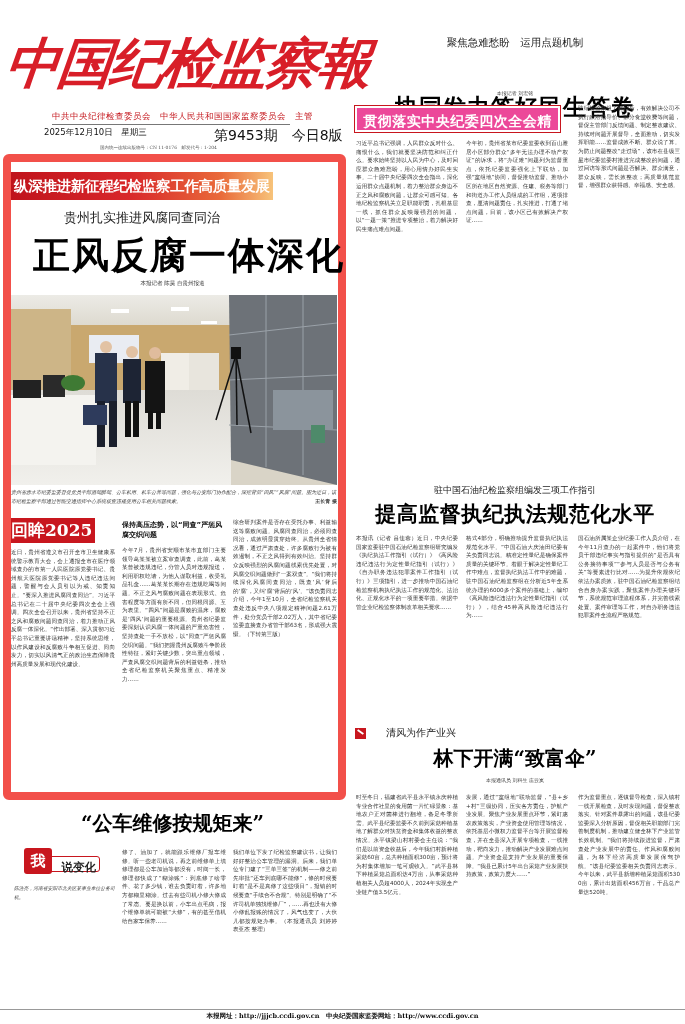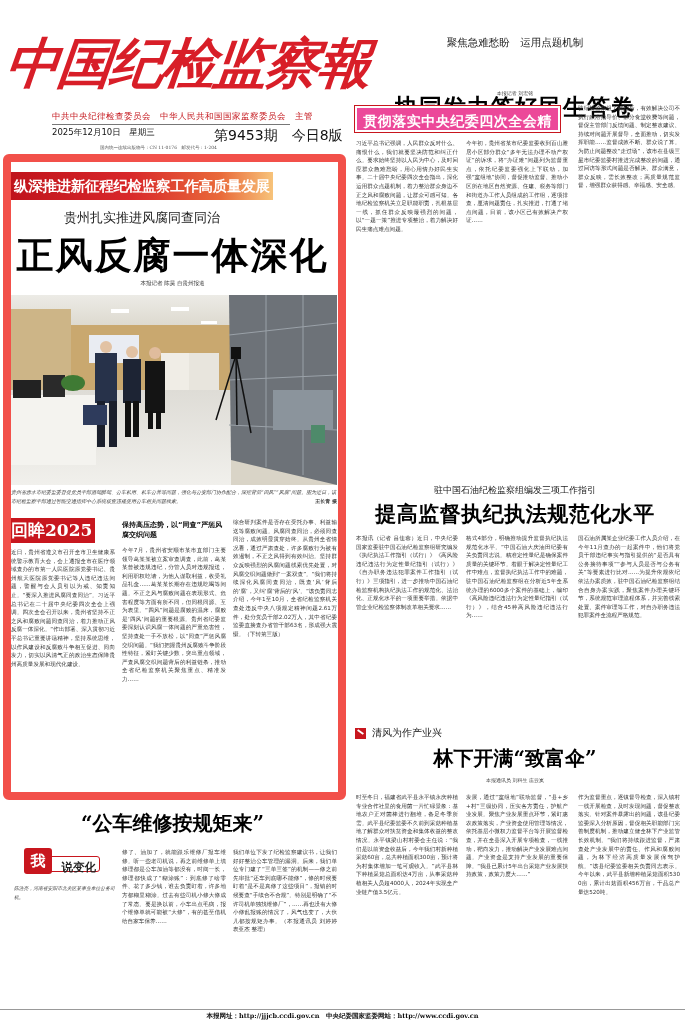--- a/index.html
+++ b/index.html
@@ -5,50 +5,50 @@
   * { box-sizing: border-box; margin: 0; padding: 0; }
   html, body { width: 685px; height: 1024px; background: #fff; overflow: hidden; }
   body { position: relative; font-family: "DejaVu Serif", serif; color: #222; }
 
   .abs { position: absolute; }
 
   
   .mast-title { left: 6px; top: 28px; width: 330px; font-family: "DejaVu Serif", serif; font-weight: bold; font-style: italic; font-size: 54px; letter-spacing: -2px; color: #d81e28; line-height: 70px; white-space: nowrap; transform: skewX(-6deg); }
   .mast-sponsors { left: 52px; top: 111px; font-family: "DejaVu Sans", sans-serif; font-size: 8.5px; color: #c4161c; letter-spacing: 0.5px; white-space: nowrap; }
   .mast-rule { left: 52px; top: 124px; width: 238px; height: 1px; background: #777; }
-  .mast-date { left: 52px; top: 127px; font-family: "DejaVu Sans", sans-serif; font-size: 8.5px; color: #111; white-space: nowrap; }
+  .mast-date { left: 44px; top: 127px; font-family: "DejaVu Sans", sans-serif; font-size: 8.5px; color: #111; white-space: nowrap; }
   .mast-issue { left: 214px; top: 127px; font-family: "DejaVu Sans", sans-serif; font-size: 14px; color: #111; white-space: nowrap; }
   .mast-cn { left: 100px; top: 145px; font-size: 4.5px; color: #555; white-space: nowrap; }
 
   
   .highlight { left: 3px; top: 154px; width: 343px; height: 646px; border: 8px solid #f2504a; border-radius: 6px; }
 
   .banner { left: 11px; top: 172px; width: 262px; height: 28px; background: linear-gradient(90deg, #c0141c 0%, #d8272a 45%, #e96a3a 80%, #f7c37a 100%); color: #fff; font-family: "DejaVu Sans", sans-serif; font-weight: bold; font-size: 14.5px; line-height: 28px; padding-left: 3px; white-space: nowrap; letter-spacing: -0.3px; }
   .kicker-left { left: 0; width: 284px; top: 209px; text-align: center; font-size: 13px; color: #222; }
-  .headline-left { left: 0; width: 345px; top: 231px; text-align: center; font-family: "DejaVu Sans", sans-serif; font-weight: bold; font-size: 37px; color: #000; letter-spacing: 2px; }
+  .headline-left { left: 0; width: 345px; top: 231px; text-align: right; font-family: "DejaVu Sans", sans-serif; font-weight: bold; font-size: 37px; color: #000; letter-spacing: 2px; }
   .byline-left { left: 0; width: 345px; top: 280px; text-align: center; font-size: 5.5px; color: #333; }
 
   .photo { left: 11px; top: 295px; width: 326px; height: 190px; overflow: hidden; background: #d9d4c7; }
   .caption { left: 11px; top: 488px; width: 326px; font-size: 5px; color: #444; line-height: 9px; font-style: italic; }
 
   .section-tag { left: 11px; top: 518px; width: 84px; height: 25px; background: #c8161e; color: #fff; font-weight: bold; font-size: 17px; line-height: 25px; text-align: left; }
   .subhead { font-family: "DejaVu Sans", sans-serif; font-weight: bold; font-size: 7px; color: #111; line-height: 10px; }
 
   .col { font-family: "DejaVu Sans", sans-serif; font-size: 5.6px; line-height: 8.6px; color: #333; text-align: justify; overflow: hidden; word-break: break-all; }
 
   
   .rt-kicker { left: 345px; width: 340px; top: 36px; text-align: center; font-family: "DejaVu Sans", sans-serif; font-size: 10.5px; color: #222; }
   .rt-headline { left: 345px; width: 340px; top: 52px; text-align: center; font-family: "DejaVu Serif", serif; font-weight: bold; font-size: 23px; color: #000; letter-spacing: 1px; margin-top: 40px; }
   .rt-byline { left: 345px; width: 340px; top: 90px; text-align: center; font-size: 5px; color: #444; }
   .rt-banner { left: 355px; top: 106px; width: 205px; height: 26px; background: #ec4899; border: 2px solid #fff; outline: 1px solid #c8161e; color: #fff; font-weight: bold; font-size: 14px; line-height: 27px; text-align: center; letter-spacing: 0.5px; }
 
   .mid-kicker { left: 345px; width: 340px; top: 484px; text-align: center; font-family: "DejaVu Sans", sans-serif; font-size: 9px; color: #222; }
   .mid-headline { left: 345px; width: 340px; top: 500px; text-align: center; font-weight: bold; font-size: 21px; color: #000; letter-spacing: 0.5px; }
 
-  .col-tag { left: 355px; top: 726px; font-size: 10px; color: #222; display: flex; align-items: center; gap: 6px; }
+  .col-tag { left: 355px; top: 726px; font-size: 10px; color: #222; display: flex; align-items: center; gap: 20px; }
   .col-tag-icon { width: 11px; height: 11px; background: #c8161e; display: inline-block; position: relative; }
   .col-tag-icon::after { content: ""; position: absolute; left: 2px; top: 3px; width: 7px; height: 2px; background: #fff; transform: rotate(35deg); }
   .lx-headline { left: 345px; width: 340px; top: 745px; text-align: center; font-weight: bold; font-size: 20px; color: #000; }
   .lx-byline { left: 345px; width: 340px; top: 777px; text-align: center; font-size: 5px; color: #444; }
 
   .bl-headline { left: 0; width: 345px; top: 810px; text-align: center; font-weight: bold; font-size: 20px; color: #000; }
   .wo-badge { left: 24px; top: 848px; width: 76px; height: 30px; }
   .wo-red { position: absolute; left: 0; top: 0; width: 28px; height: 26px; background: #c8161e; color: #fff; font-weight: bold; font-size: 15px; line-height: 26px; text-align: center; border-radius: 3px; }
   .wo-text { position: absolute; left: 24px; top: 8px; width: 52px; height: 16px; border: 1px solid #c8161e; border-radius: 3px; font-family: "DejaVu Sans", sans-serif; font-size: 11.5px; font-weight: bold; color: #222; line-height: 20px; text-align: right; padding-right: 3px; }
   .wo-author { left: 14px; top: 884px; width: 104px; font-size: 4.8px; color: #444; line-height: 9px; font-style: italic; }

